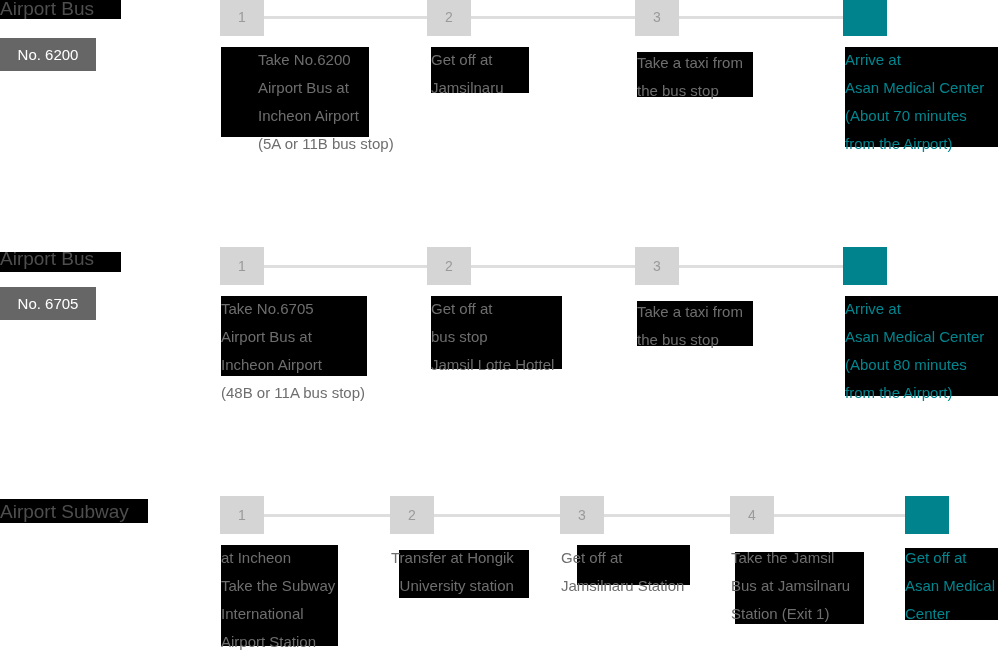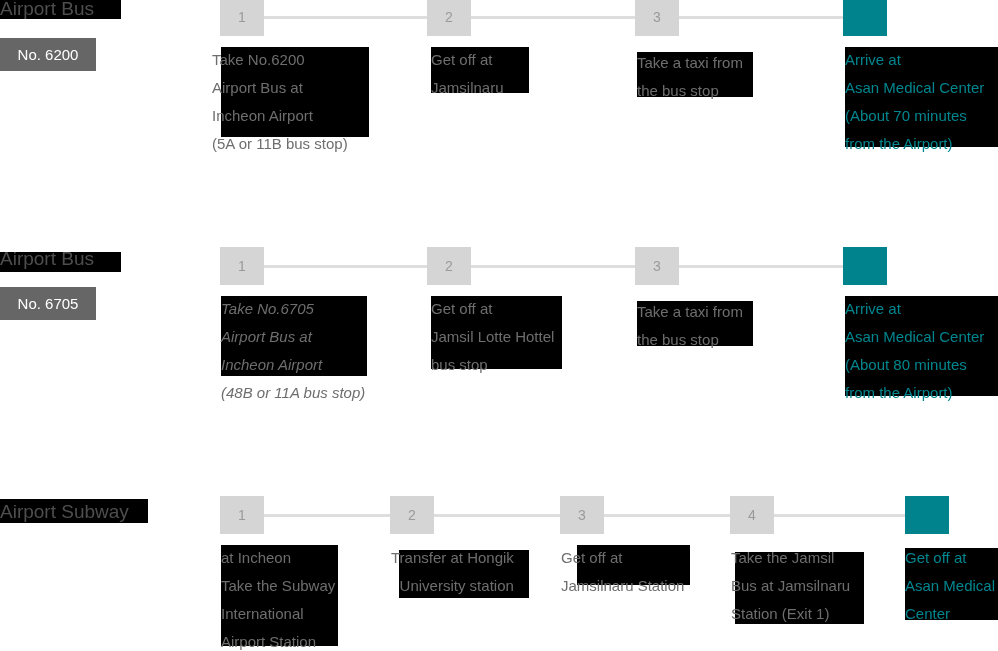--- a/index.html
+++ b/index.html
@@ -100,21 +100,21 @@
     <div class="steps">
 
       <div class="connector" style="left:264px;top:19px;width:163px;"></div>
       <div class="connector" style="left:471px;top:19px;width:164px;"></div>
       <div class="connector" style="left:679px;top:19px;width:164px;"></div>
 
       <div class="step-box" style="left:220px;top:1px;height:38px;line-height:38px;">
         <span class="step-num">1</span>
       </div>
       <div class="text-hl" style="left:221px;top:50px;width:148px;height:90px;"></div>
-      <div class="step-text" style="left:212px;top:49px;">
+      <div class="step-text" style="left:221px;top:49px;padding-left:37px;">
         <span class="ln">Take No.6200</span>
         <span class="ln">Airport Bus at</span>
         <span class="ln">Incheon Airport</span>
         <span class="ln">(5A or 11B bus stop)</span>
       </div>
 
       <div class="step-box" style="left:427px;top:1px;height:38px;line-height:38px;">
         <span class="step-num">2</span>
       </div>
       <div class="text-hl" style="left:431px;top:50px;width:98px;height:46px;"></div>
@@ -155,35 +155,35 @@
 
     <div class="steps">
       <div class="connector" style="left:264px;top:19px;width:163px;"></div>
       <div class="connector" style="left:471px;top:19px;width:164px;"></div>
       <div class="connector" style="left:679px;top:19px;width:164px;"></div>
 
       <div class="step-box" style="left:220px;top:1px;height:38px;line-height:38px;">
         <span class="step-num">1</span>
       </div>
       <div class="text-hl" style="left:221px;top:50px;width:146px;height:80px;"></div>
-      <div class="step-text" style="left:221px;top:49px;font-style:italic;">
+      <div class="step-text" style="left:221px;top:49px;">
         <span class="ln">Take No.6705</span>
         <span class="ln">Airport Bus at</span>
         <span class="ln">Incheon Airport</span>
         <span class="ln">(48B or 11A bus stop)</span>
       </div>
 
       <div class="step-box" style="left:427px;top:1px;height:38px;line-height:38px;">
         <span class="step-num">2</span>
       </div>
       <div class="text-hl" style="left:431px;top:50px;width:131px;height:73px;"></div>
       <div class="step-text" style="left:431px;top:49px;">
         <span class="ln">Get off at</span>
+        <span class="ln">bus stop</span>
         <span class="ln">Jamsil Lotte Hottel</span>
-        <span class="ln">bus stop</span>
       </div>
 
       <div class="step-box" style="left:635px;top:1px;height:38px;line-height:38px;">
         <span class="step-num">3</span>
       </div>
       <div class="text-hl" style="left:637px;top:55px;width:116px;height:45px;"></div>
       <div class="step-text" style="left:637px;top:52px;">
         <span class="ln">Take a taxi from</span>
         <span class="ln">the bus stop</span>
       </div>

